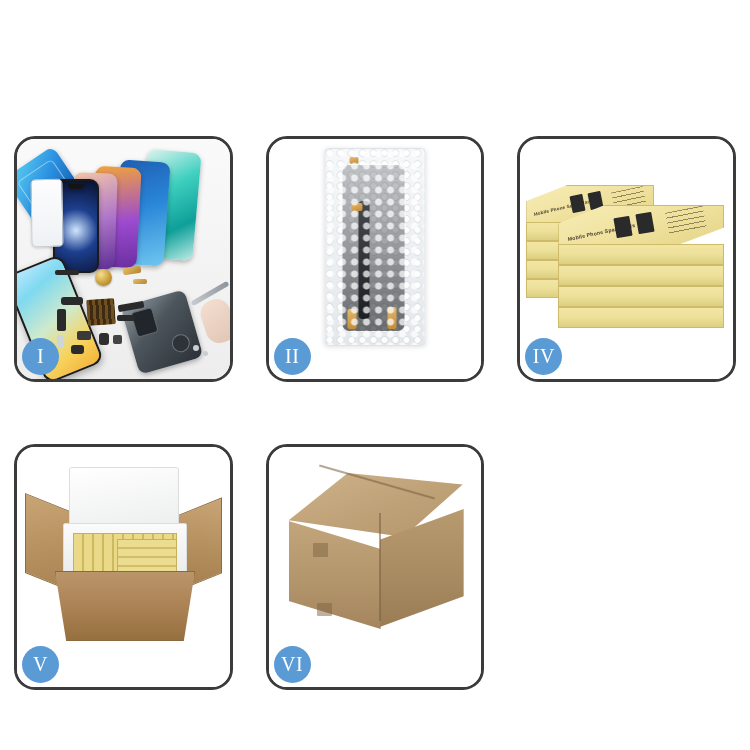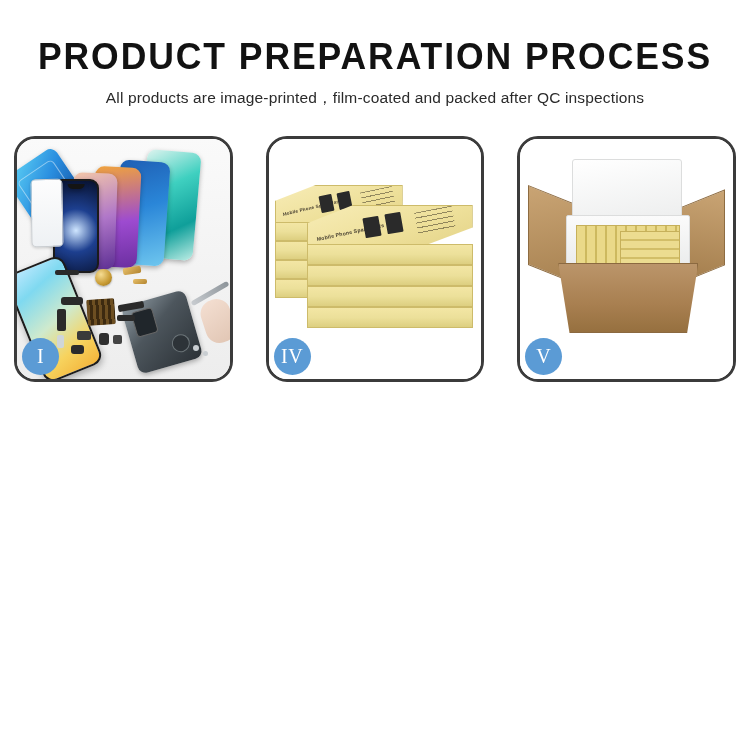--- a/index.html
+++ b/index.html
@@ -209,24 +209,20 @@
     background:linear-gradient(180deg,#b89a71 0%,#a88a61 60%,#9a7c55 100%);
     clip-path:polygon(0 26%,100% 0,100% 74%,0 100%);}
   .seam{position:absolute;background:rgba(120,95,62,.55);}
   .tapesq{position:absolute;background:rgba(125,100,66,.5);border-radius:1px;}
 </style>
 </head>
 <body>
 
 <div class="page">
 
-  <div class="header">
-    <div class="title">PRODUCT PREPARATION PROCESS</div>
-    <div class="subtitle">All products are image-printed，film-coated and packed after QC inspections</div>
-  </div>
 
   <div class="grid">
 
     <div class="panel">
       <div class="scene p1">
         <div class="blueprot"></div>
         <div class="ph a"></div>
         <div class="ph b"></div>
         <div class="ph c"></div>
         <div class="ph d"></div>
@@ -251,20 +247,34 @@
         <div class="chip" style="left:40px;top:196px;width:7px;height:13px;background:#cfd6da;border-radius:2px;"></div>
         <div class="chip" style="left:54px;top:206px;width:13px;height:9px;background:#2b2b2b;border-radius:3px;"></div>
         <div class="tool"></div>
         <div class="hand"></div>
         <div class="chip" style="left:176px;top:206px;width:6px;height:6px;border-radius:50%;background:#c9ced2;"></div>
         <div class="chip" style="left:186px;top:212px;width:5px;height:5px;border-radius:50%;background:#c9ced2;"></div>
       </div>
       <div class="badge">I</div>
     </div>
 
+    <div class="panel">
+      <div class="scene p2">
+        <div class="bubblebag">
+          <div class="inner-part"></div>
+          <div class="inner-cable"></div>
+          <div class="tape" style="left:24px;top:8px;width:9px;height:7px;"></div>
+          <div class="tape" style="left:26px;top:54px;width:11px;height:8px;"></div>
+          <div class="tape" style="left:22px;top:160px;width:9px;height:20px;"></div>
+          <div class="tape" style="left:62px;top:158px;width:9px;height:22px;"></div>
+          <div class="bubbleoverlay"></div>
+        </div>
+      </div>
+      <div class="badge">II</div>
+    </div>
 
 
     <div class="panel">
       <div class="scene p4">
         <div class="stack">
 
           <div class="sbox" style="left:0px;top:120px;width:128px;height:19px;"></div>
           <div class="sbox" style="left:0px;top:101px;width:128px;height:19px;"></div>
           <div class="sbox" style="left:0px;top:82px;width:128px;height:19px;"></div>
           <div class="sbox" style="left:0px;top:63px;width:128px;height:19px;"></div>
@@ -298,15 +308,27 @@
         <div class="cflapR"></div>
         <div class="sfoam-lid"></div>
         <div class="sfoam-body"></div>
         <div class="ybars"></div>
         <div class="ybars2"></div>
         <div class="cbody"></div>
       </div>
       <div class="badge">V</div>
     </div>
 
+    <div class="panel">
+      <div class="scene p6">
+        <div class="carton-top"></div>
+        <div class="carton-front"></div>
+        <div class="carton-side"></div>
+        <div class="seam" style="left:48px;top:34px;width:120px;height:2px;transform:rotate(16deg);"></div>
+        <div class="seam" style="left:110px;top:66px;width:2px;height:108px;"></div>
+        <div class="tapesq" style="left:44px;top:96px;width:15px;height:14px;"></div>
+        <div class="tapesq" style="left:48px;top:156px;width:15px;height:13px;"></div>
+      </div>
+      <div class="badge">VI</div>
+    </div>
 
   </div>
 </div>
 
 </body></html>

